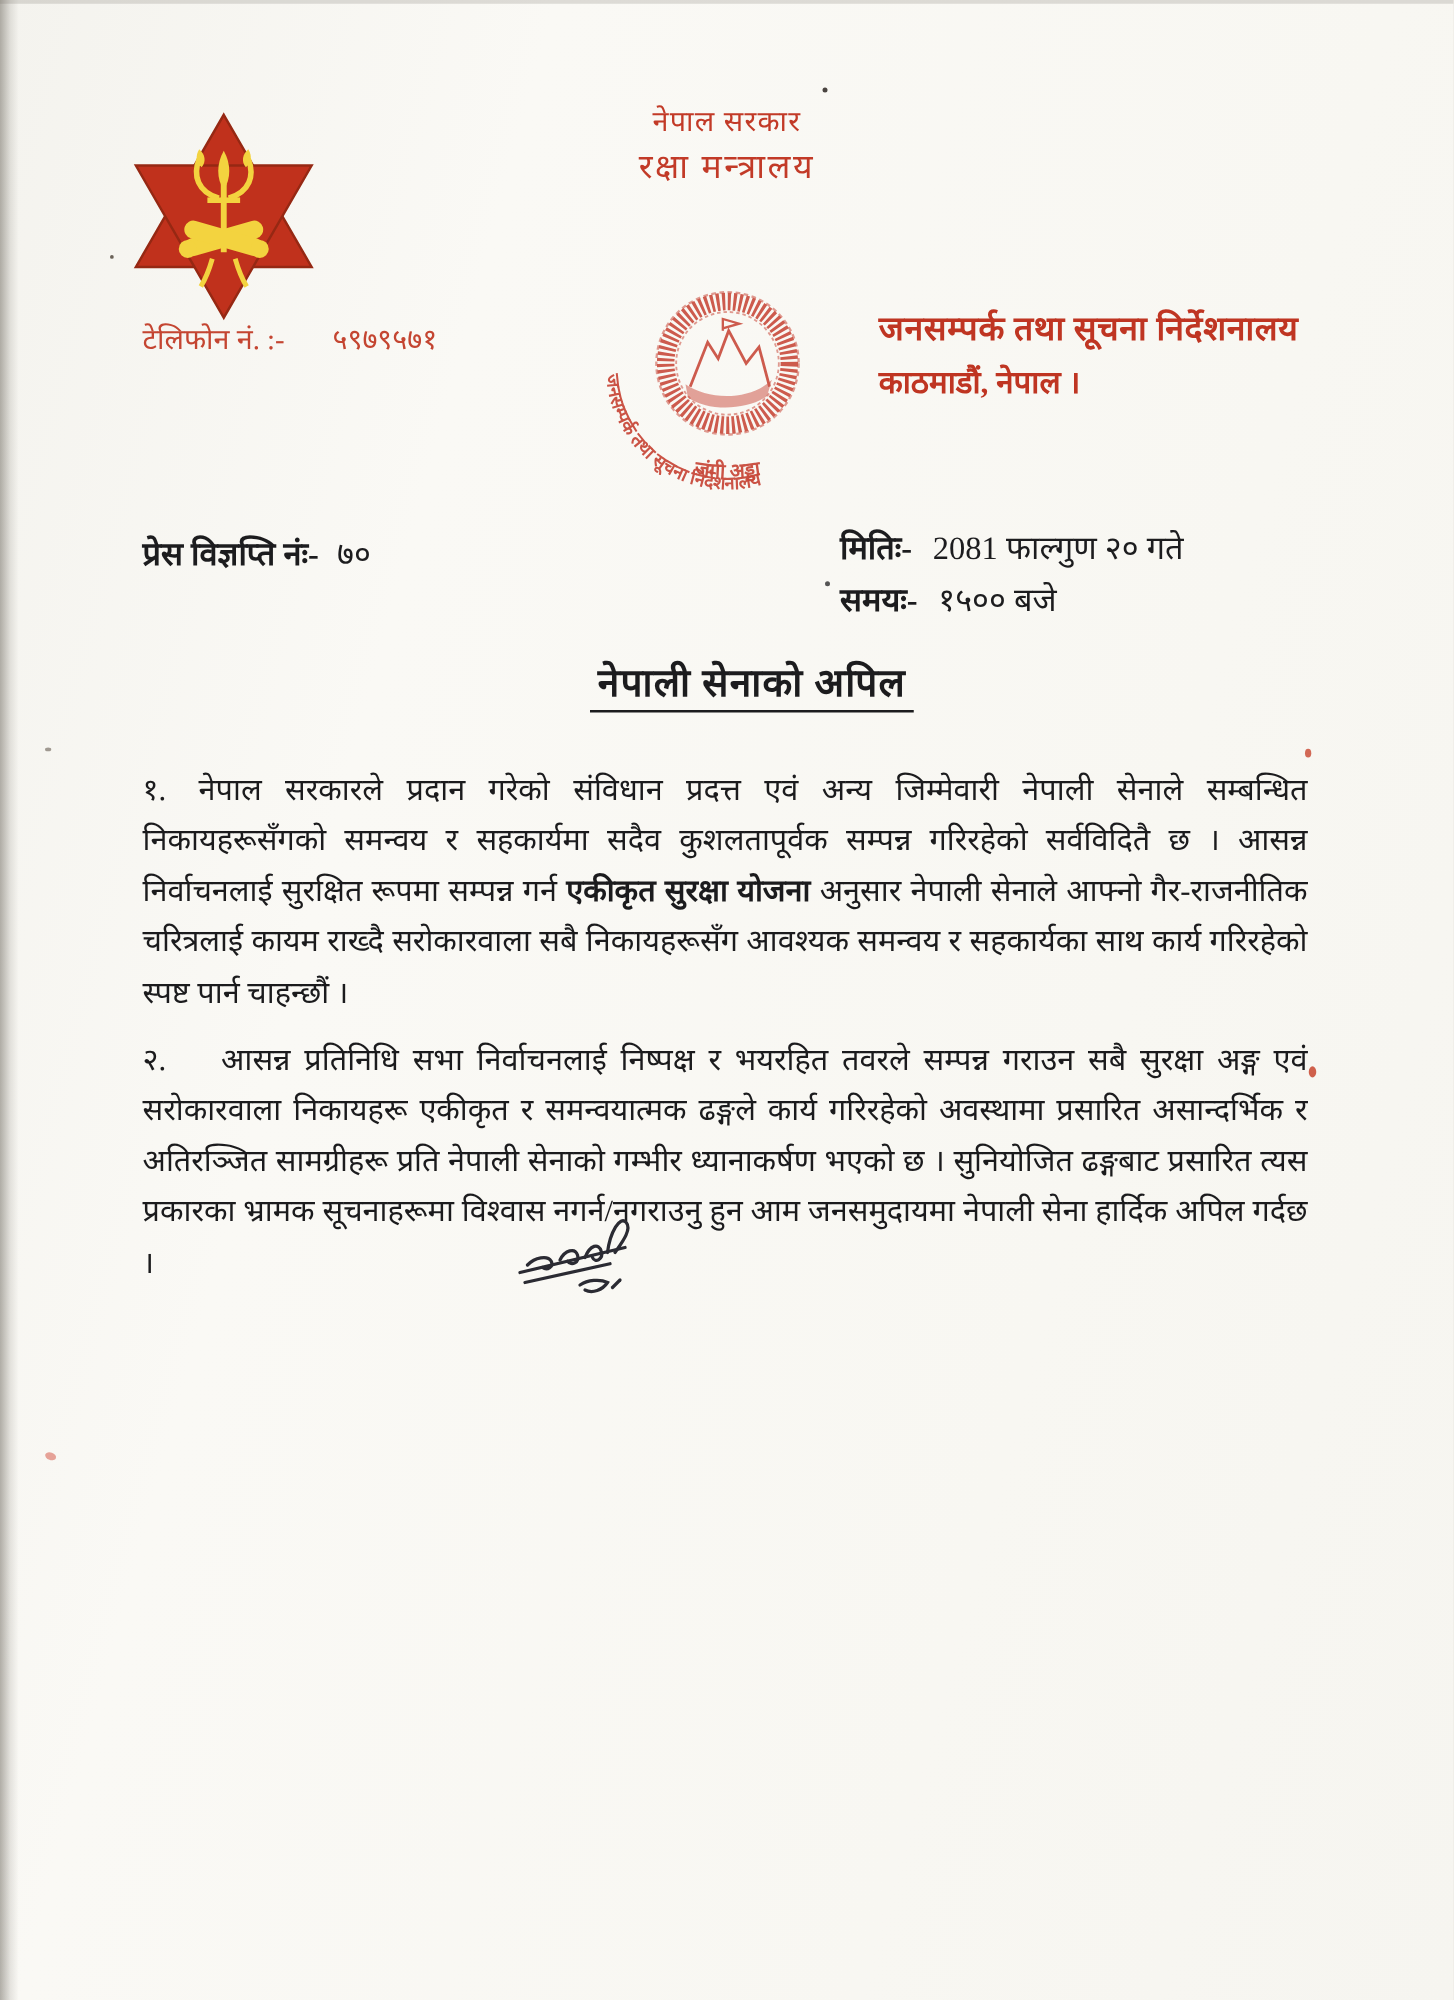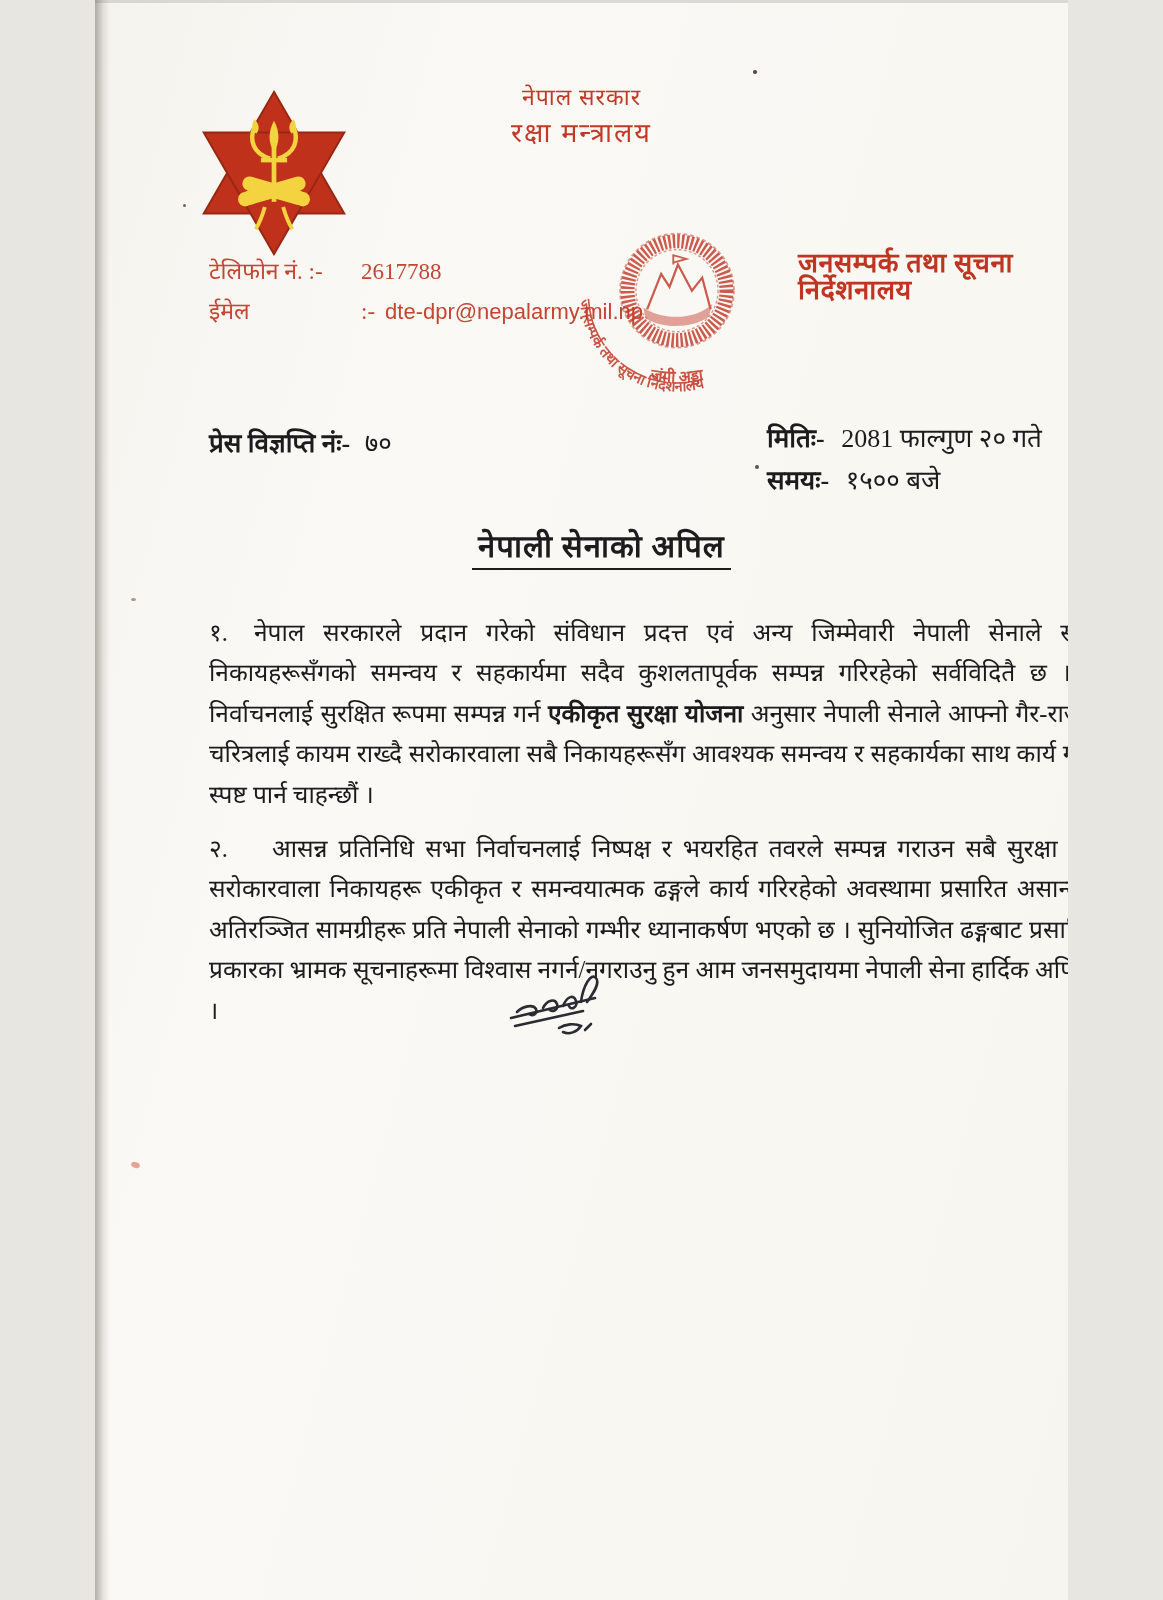--- a/index.html
+++ b/index.html
@@ -1,18 +1,18 @@
 <!DOCTYPE html>
 <html><head>
 <meta charset="utf-8">
 <style>
   html,body{margin:0;padding:0;background:#e8e6e0;}
   .page{
     position:relative;
-    width:973px;height:1600px;
+    width:1163px;height:1600px;
     margin:0 auto;
     background:linear-gradient(105deg,#f4f3ee 0%,#faf9f5 28%,#f8f7f2 70%,#f6f5f0 100%);
     overflow:hidden;
     font-family:"Liberation Serif","DejaVu Serif",serif;
     color:#1c1c1e;
   }
   .edge-left{position:absolute;left:0;top:0;bottom:0;width:15px;
     background:linear-gradient(to right,rgba(97,92,82,.48),rgba(97,92,82,.14) 55%,rgba(97,92,82,0));}
   .edge-top{position:absolute;top:0;left:0;right:0;height:3px;background:rgba(120,115,105,.22);}
 
@@ -96,26 +96,21 @@
   </svg>
 
   <div class="hdr-center">
     <div class="hdr-line1">नेपाल सरकार</div>
     <div class="hdr-line2">रक्षा मन्त्रालय</div>
   </div>
 
   <div class="contact">
     <div class="row">
       <span class="lbl">टेलिफोन नं. :-</span>
-      <span>2617788</span>
-    </div>
-    <div class="row">
-      <span class="lbl">ईमेल</span>
-      <span class="sep">:-</span>
-      <span class="email-val">dte-dpr@nepalarmy.mil.np</span>
+      <span>५९७९५७१</span>
     </div>
   </div>
 
   <svg class="stamp" viewBox="0 0 240 210">
     <g stroke="#c43b2c" fill="none" opacity="0.9">
       <circle cx="120" cy="80" r="53" stroke-width="15" stroke-dasharray="2.6 2.2"></circle>
       <circle cx="120" cy="80" r="61" stroke-width="2" stroke-dasharray="4 3" opacity="0.6"></circle>
       <circle cx="120" cy="80" r="44" stroke-width="1.6" stroke-dasharray="3 2.5" opacity="0.6"></circle>
       <path d="M88,100 L103,62 L112,76 L121,52 L136,80 L147,66 L156,100" stroke-width="2.4"></path>
       <path d="M116,52 L116,42 L130,46 L116,50" stroke-width="2"></path>
@@ -128,20 +123,21 @@
     <text font-size="15.5" font-weight="bold" fill="#c43b2c" opacity="0.95" font-family="Liberation Serif, serif">
       <textPath href="#arcOuter" startOffset="6">जनसम्पर्क तथा सूचना निर्देशनालय</textPath>
     </text>
     <text font-size="17" font-weight="bold" fill="#c43b2c" opacity="0.95" text-anchor="middle" font-family="Liberation Serif, serif">
       <textPath href="#arcInner" startOffset="50%">जंगी अड्डा</textPath>
     </text>
   </svg>
 
   <div class="addr">
     <div class="addr-line1">जनसम्पर्क तथा सूचना निर्देशनालय</div>
+    <div class="addr-line3">काठमाडौं, नेपाल ।</div>
   </div>
 
   <div class="press-no">
     <span>प्रेस विज्ञप्ति नंः-</span>
     <span class="val">७०</span>
   </div>
 
   <div class="date-block">
     <div>
       <b>मितिः-</b>

